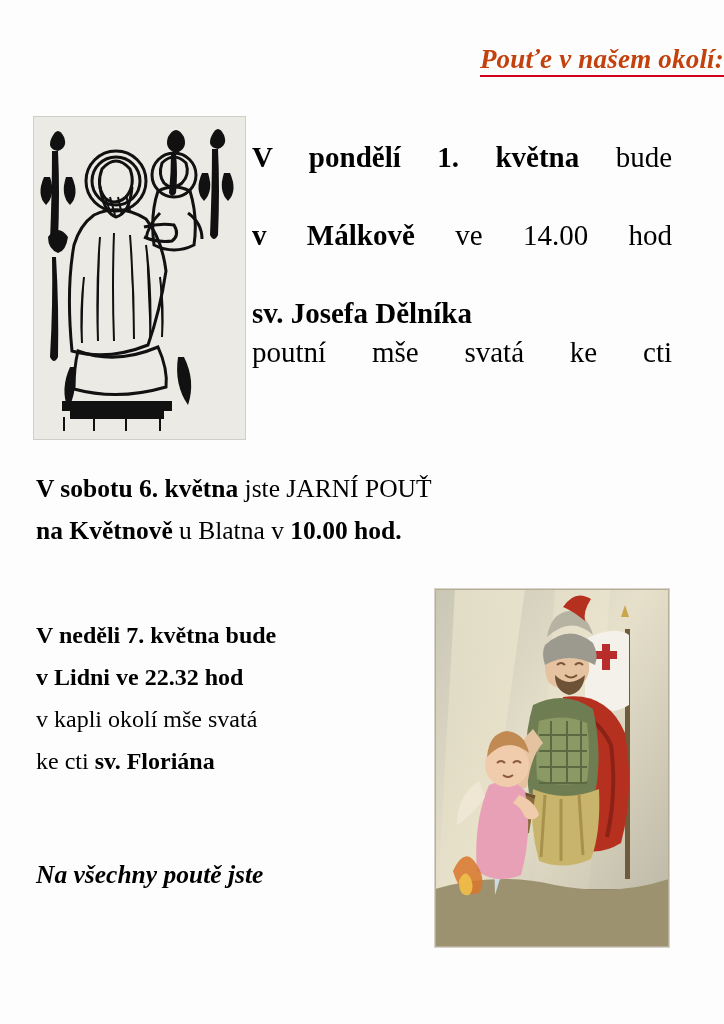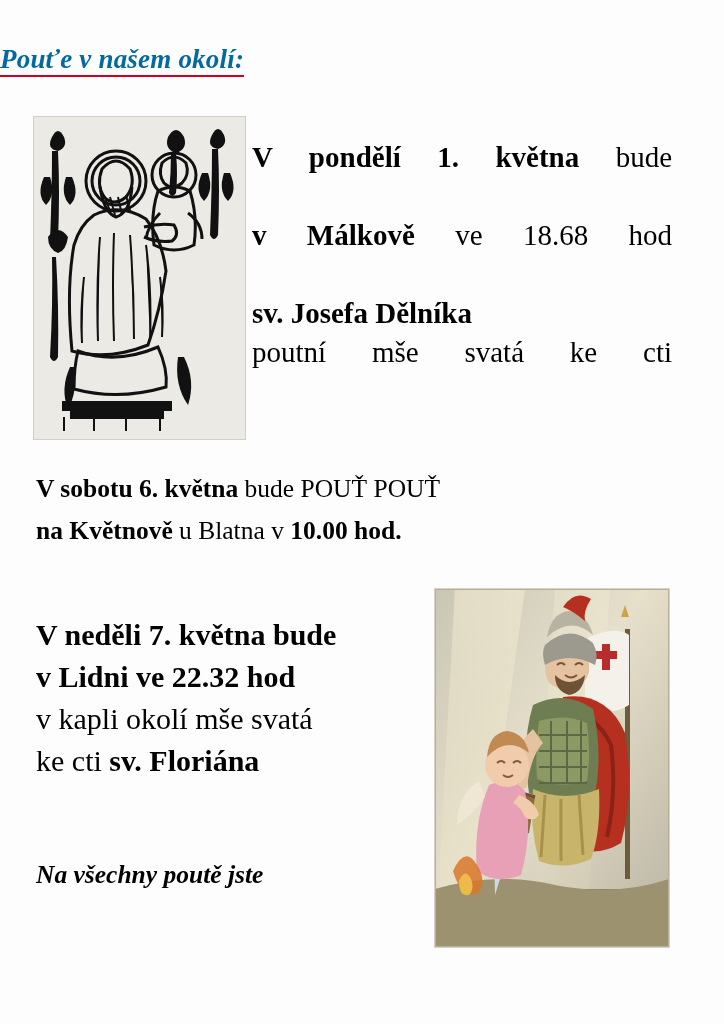--- a/index.html
+++ b/index.html
@@ -22,26 +22,26 @@
     height: 1024px;
     background: #fdfdfd;
   }
 
   
   .title {
     position: absolute;
     top: 44px;
     left: 0;
     width: 724px;
-    text-align: left;
+    text-align: right;
     font-family: "Liberation Serif", serif;
     font-style: italic;
     font-weight: bold;
     font-size: 27px;
-    color: #0369a1;
+    color: #c2410c;
     letter-spacing: 0.2px;
   }
   .title span.u {
     border-bottom: 2px solid #d2001f;
     padding-bottom: 1px;
   }
 
   
   .woodcut {
     position: absolute;
@@ -86,21 +86,21 @@
     font-size: 25.5px;
     line-height: 42px;
   }
 
   
   .block3 {
     position: absolute;
     top: 614px;
     left: 36px;
     width: 390px;
-    font-size: 30px;
+    font-size: 24px;
     line-height: 42px;
   }
 
   .closing {
     position: absolute;
     top: 856px;
     left: 36px;
     width: 390px;
     font-size: 25.5px;
     line-height: 38px;
@@ -205,31 +205,31 @@
         <path d="M150 240 q12 24 4 48 q-14 -20 -10 -48z"></path>
       </g>
     </svg>
   </div>
 
   <div class="block1-text">
     <span class="l">
       <b>V pondělí 1. května</b><span> bude</span>
     </span>
     <span class="l">
-      <b>v Málkově</b><span> ve 18.68 hod</span>
+      <b>v Málkově</b><span> ve 14.00 hod</span>
     </span>
     <span class="l last">
       <b>sv. Josefa Dělníka</b>
     </span>
     <span class="l">poutní mše svatá ke cti</span>
   </div>
 
   <div class="block2">
     <div>
-      <b>V sobotu 6. května</b><span> bude POUŤ POUŤ</span>
+      <b>V sobotu 6. května</b><span> jste JARNÍ POUŤ</span>
     </div>
     <div>
       <b>na Květnově</b><span> u Blatna v </span><b>10.00 hod.</b>
     </div>
   </div>
 
   <div class="block3">
     <div>
       <b>V neděli 7. května bude</b>
     </div>

